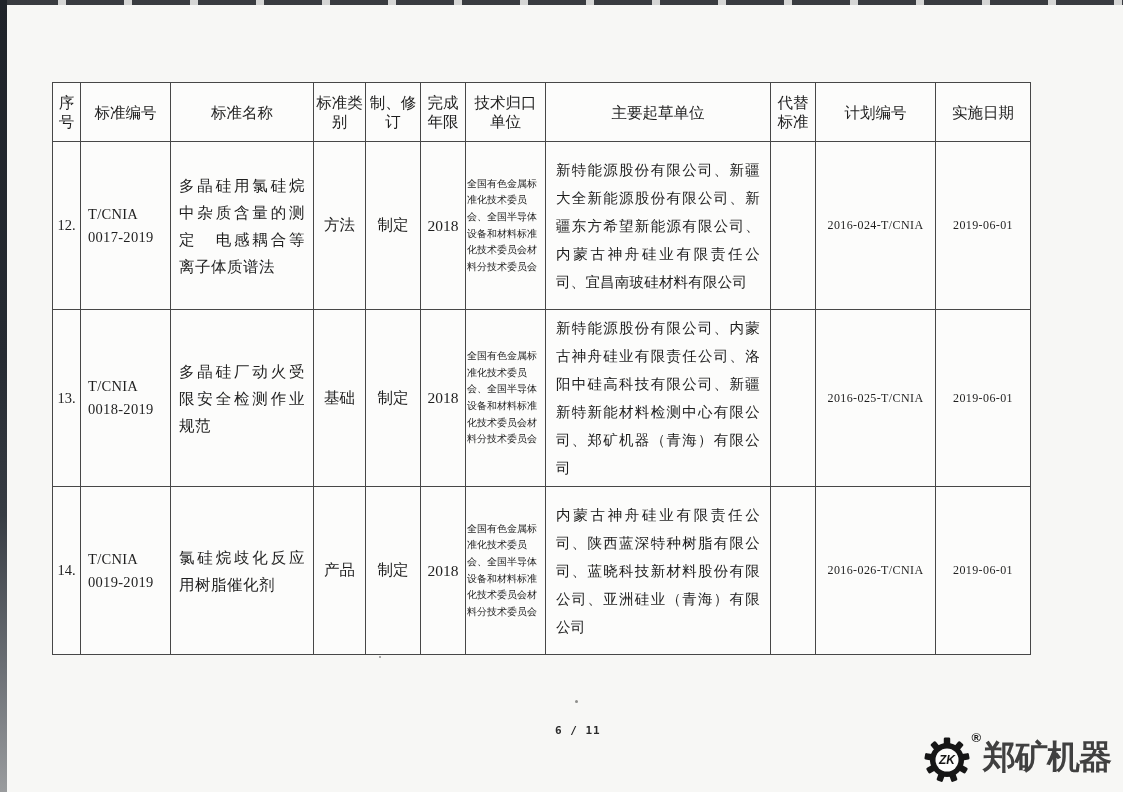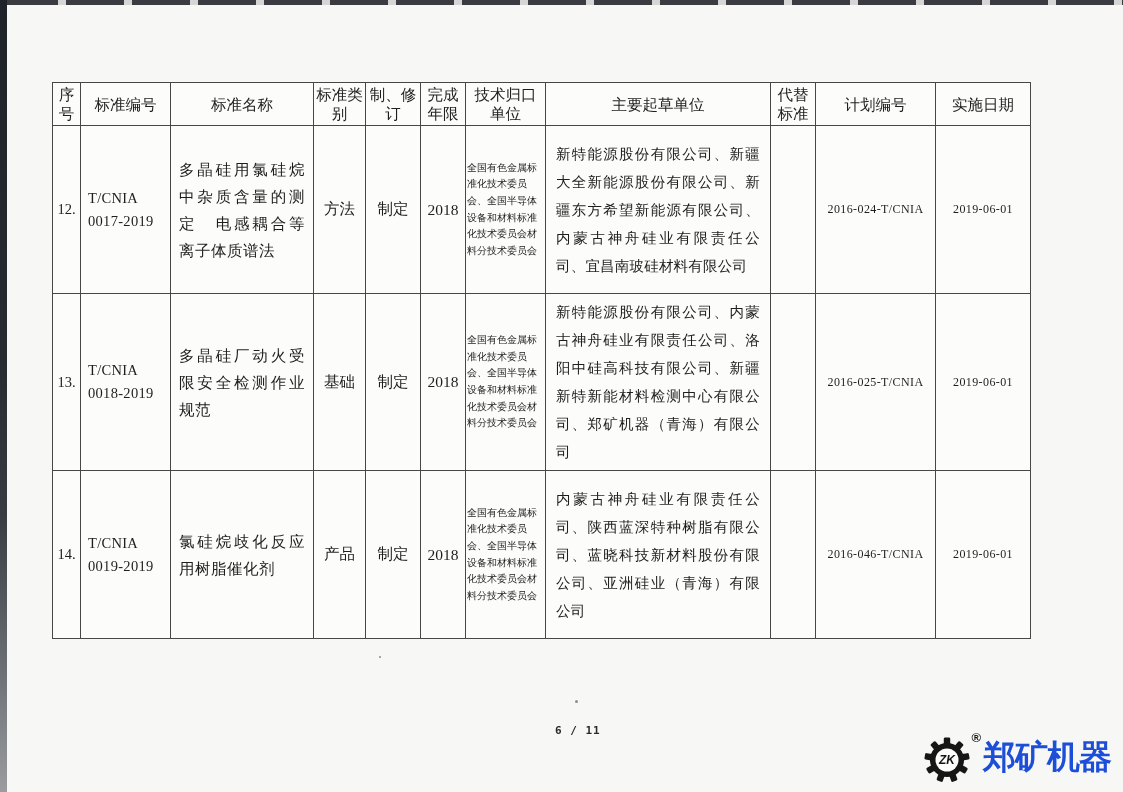--- a/index.html
+++ b/index.html
@@ -28,21 +28,21 @@
   table.doc-table{
     position:absolute;left:52px;top:82px;width:978px;
     border-collapse:collapse;table-layout:fixed;background:#fcfcfb;
   }
   .doc-table th,.doc-table td{
     border:1px solid #474747;vertical-align:middle;overflow:hidden;
   }
   .doc-table th{
     font-weight:normal;font-size:15.5px;text-align:center;line-height:19px;padding:1px;
   }
-  tr.hdr{height:43px;}
+  tr.hdr{height:59px;}
   tr.row-a{height:168px;}
   tr.row-b{height:174px;}
   tr.row-c{height:168px;}
 
   td.c-seq{text-align:center;font-size:14.5px;padding:0 1px;}
   td.c-no{text-align:left;font-size:14.5px;padding:0 7px;line-height:23px;letter-spacing:.3px;}
   td.c-name{text-align:justify;font-size:15.5px;letter-spacing:.5px;line-height:27px;padding:4px 8px;}
   td.c-cat,td.c-act,td.c-year{text-align:center;font-size:15.5px;}
   td.c-tech{text-align:left;font-size:10px;line-height:16.6px;padding:2px 1px;}
   td.c-draft{text-align:justify;font-size:14.5px;line-height:28px;padding:4px 10px;letter-spacing:.2px;}
@@ -59,21 +59,21 @@
     position:absolute;right:12px;bottom:6px;height:58px;
     display:flex;align-items:center;
   }
   .logo .gear{width:46px;height:46px;margin-top:6px;}
   .logo .reg{
     font-family:"Liberation Sans","DejaVu Sans",sans-serif;
     font-size:13px;color:#161616;align-self:flex-start;margin:2px 2px 0 1px;font-weight:bold;
   }
   .logo .name{
     font-family:"Liberation Sans","DejaVu Sans",sans-serif;
-    font-weight:bold;font-size:33px;color:#1d4ed8;letter-spacing:-1px;line-height:58px;
+    font-weight:bold;font-size:33px;color:#404040;letter-spacing:-1px;line-height:58px;
   }
 </style>
 </head>
 <body>
 
 <div class="scan-top"></div>
 <div class="scan-left"></div>
 <div class="speck s1"></div>
 <div class="speck s2"></div>
 <div class="speck s3"></div>
@@ -135,21 +135,21 @@
   <tr class="row-c">
     <td class="c-seq">14.</td>
     <td class="c-no">T/CNIA 0019-2019</td>
     <td class="c-name">氯硅烷歧化反应用树脂催化剂</td>
     <td class="c-cat">产品</td>
     <td class="c-act">制定</td>
     <td class="c-year">2018</td>
     <td class="c-tech">全国有色金属标准化技术委员会、全国半导体设备和材料标准化技术委员会材料分技术委员会</td>
     <td class="c-draft">内蒙古神舟硅业有限责任公司、陕西蓝深特种树脂有限公司、蓝晓科技新材料股份有限公司、亚洲硅业（青海）有限公司</td>
     <td class="c-rep"></td>
-    <td class="c-plan">2016-046-T/CNIA</td>
+    <td class="c-plan">2016-026-T/CNIA</td>
     <td class="c-date">2019-06-01</td>
   </tr>
 </tbody>
   </table>
 
 <div class="page-indicator">6 / 11</div>
 
 <div class="logo">
   <svg class="gear" viewBox="0 0 100 100" aria-hidden="true">
     <g fill="#161616">

